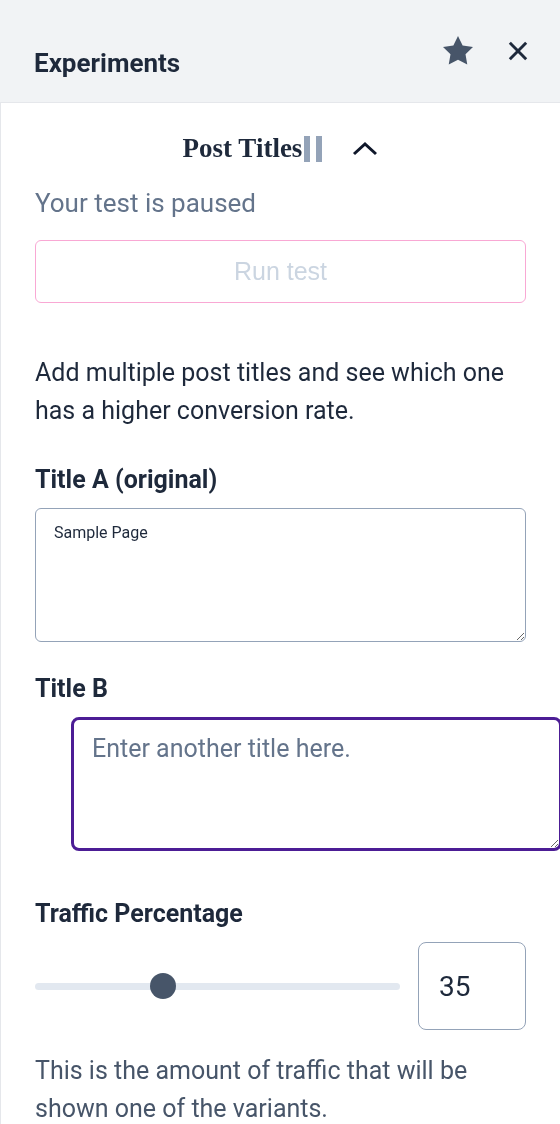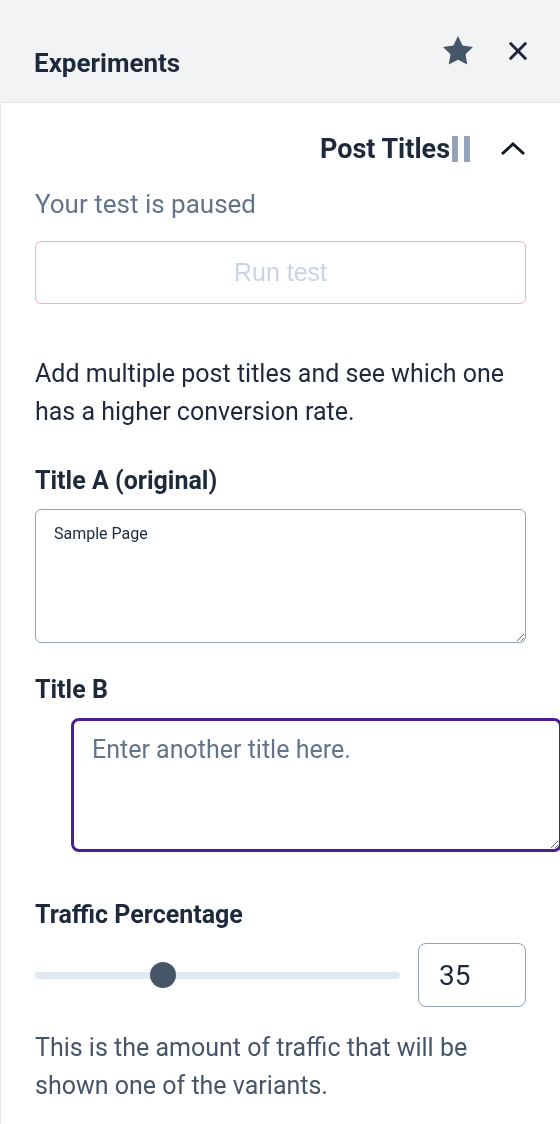--- a/index.html
+++ b/index.html
@@ -47,22 +47,23 @@
       cursor: pointer;
     }
     .panel {
       padding: 0 34px 40px 34px;
       background: #ffffff;
       border-left: 1px solid #e5e7eb;
     }
     .section-header {
       display: flex;
       align-items: center;
-      justify-content: flex-end;
+      justify-content: center;
       padding: 30px 0 24px 0;
+      font-family: Liberation Serif, serif;
     }
     .section-title {
       font-size: 27px;
       font-weight: 700;
       color: #1e293b;
     }
     .section-controls {
       display: flex;
       align-items: center;
       gap: 28px;
@@ -166,21 +167,21 @@
       width: 26px;
       height: 26px;
       background: #475569;
       border-radius: 50%;
       left: 35%;
       transform: translateX(-50%);
       cursor: pointer;
     }
     .slider-value {
       width: 108px;
-      height: 64px;
+      height: 88px;
       padding: 0 20px;
       font-size: 28px;
       color: #1e293b;
       border: 1px solid #94a3b8;
       border-radius: 8px;
       font-family: inherit;
     }
     .help-text {
       font-size: 25px;
       color: #475569;

